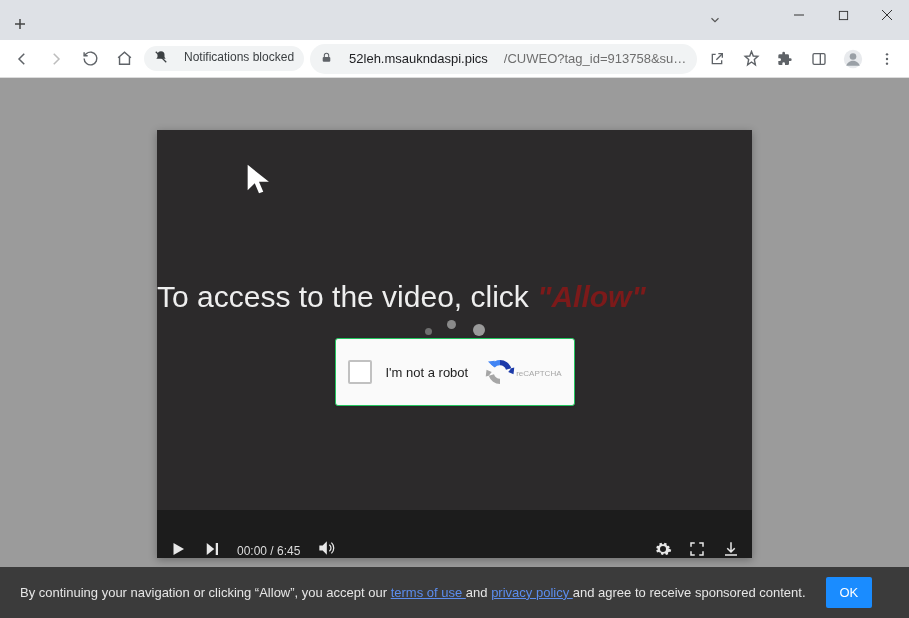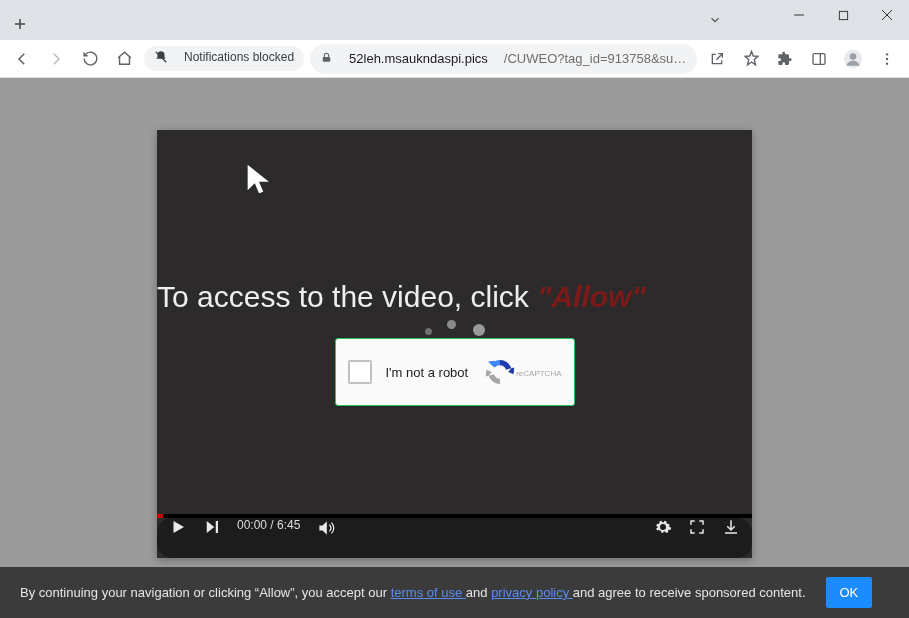--- a/index.html
+++ b/index.html
@@ -39,21 +39,21 @@
 .spinner .d3{ width:12px; height:12px; left:58px; top:4px; background:#9a9a9a; }
 
 .captcha { position:absolute; top:208px; left:50%; transform:translateX(-50%); width:240px; height:68px; background:#fafafa; border:1px solid #22c55e; border-radius:3px; display:flex; align-items:center; padding:0 12px; box-shadow:0 1px 3px rgba(0,0,0,0.15); }
 .captcha-box { width:24px; height:24px; border:2px solid #c1c1c1; border-radius:2px; background:#fff; }
 .captcha-label { margin-left:14px; font-size:13px; color:#222; flex:1; }
 .captcha-logo { display:flex; flex-direction:row; align-items:center; }
 .captcha-logo-text { font-size:8px; color:#a6a6a6; margin-top:2px; }
 
 .progress { position:absolute; left:0; bottom:40px; width:100%; height:4px; background:#000; }
 .progress-fill { width:6px; height:100%; background:#cc0000; }
-.controls { position:absolute; left:0; bottom:0; width:100%; height:40px; background:#1c1c1c; display:flex; align-items:flex-start; padding:0 12px; gap:16px; color:#e8e8e8;border-radius:15px; }
+.controls { position:absolute; left:0; bottom:0; width:100%; height:48px; background:#1c1c1c; display:flex; align-items:flex-end; padding:0 12px; gap:16px; color:#e8e8e8; }
 .controls .spacer { flex:1; }
 .controls .ico { cursor:pointer; display:flex; align-items:center; }
 .controls .time { font-size:12px; color:#ddd; }
 
 .consent { position:absolute; left:0; bottom:0; width:100%; background:#3b3b3b; color:#e6e6e6; font-size:13px; padding:10px 20px; display:flex; align-items:center; justify-content:flex-start; }
 .consent .text { text-align:center; font-family: Georgia, serif; line-height:1.5; }
 .consent a { color:#5b8def; text-decoration:underline; }
 .consent .okbtn { margin-left:20px; background:#1a8cff; color:#fff; border:none; padding:8px 14px; font-size:13px; cursor:pointer; border-radius:2px; }
 </style>
 </head>

